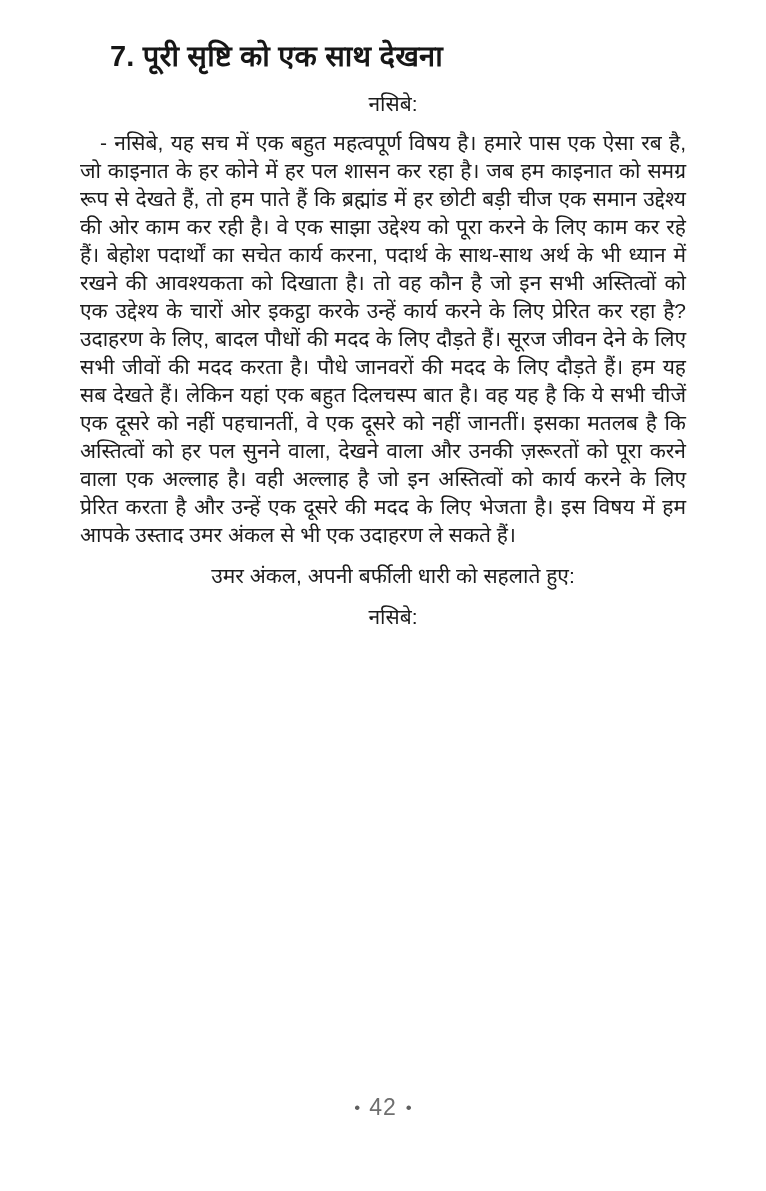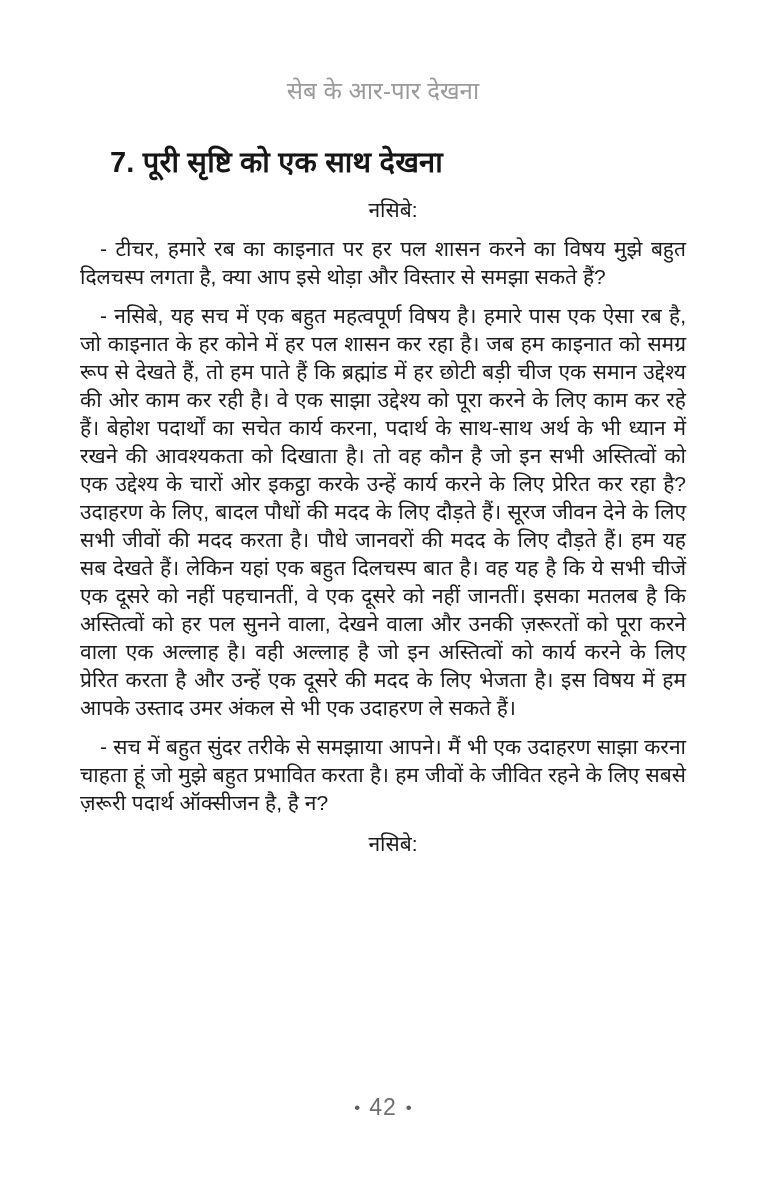--- a/index.html
+++ b/index.html
@@ -66,29 +66,27 @@
   .footer .num {
     margin: 0 9px;
     letter-spacing: 1px;
   }
 </style>
 </head>
 <body>
 
 <div class="page">
 
-  <div class="running-header">सेब के आर-पार देखना</div>
 
   <h1 class="chapter-title">7. पूरी सृष्टि को एक साथ देखना</h1>
 
   <div class="content">
     <p class="speaker">नसिबे:</p>
-    <p class="para">- टीचर, हमारे रब का काइनात पर हर पल शासन करने का विषय मुझे बहुत दिलचस्प लगता है, क्या आप इसे थोड़ा और विस्तार से समझा सकते हैं?</p>
     <p class="para">- नसिबे, यह सच में एक बहुत महत्वपूर्ण विषय है। हमारे पास एक ऐसा रब है, जो काइनात के हर कोने में हर पल शासन कर रहा है। जब हम काइनात को समग्र रूप से देखते हैं, तो हम पाते हैं कि ब्रह्मांड में हर छोटी बड़ी चीज एक समान उद्देश्य की ओर काम कर रही है। वे एक साझा उद्देश्य को पूरा करने के लिए काम कर रहे हैं। बेहोश पदार्थों का सचेत कार्य करना, पदार्थ के साथ-साथ अर्थ के भी ध्यान में रखने की आवश्यकता को दिखाता है। तो वह कौन है जो इन सभी अस्तित्वों को एक उद्देश्य के चारों ओर इकट्ठा करके उन्हें कार्य करने के लिए प्रेरित कर रहा है? उदाहरण के लिए, बादल पौधों की मदद के लिए दौड़ते हैं। सूरज जीवन देने के लिए सभी जीवों की मदद करता है। पौधे जानवरों की मदद के लिए दौड़ते हैं। हम यह सब देखते हैं। लेकिन यहां एक बहुत दिलचस्प बात है। वह यह है कि ये सभी चीजें एक दूसरे को नहीं पहचानतीं, वे एक दूसरे को नहीं जानतीं। इसका मतलब है कि अस्तित्वों को हर पल सुनने वाला, देखने वाला और उनकी ज़रूरतों को पूरा करने वाला एक अल्लाह है। वही अल्लाह है जो इन अस्तित्वों को कार्य करने के लिए प्रेरित करता है और उन्हें एक दूसरे की मदद के लिए भेजता है। इस विषय में हम आपके उस्ताद उमर अंकल से भी एक उदाहरण ले सकते हैं।</p>
-    <p class="para">- सच में बहुत सुंदर तरीके से समझाया आपने। मैं भी एक उदाहरण साझा करना चाहता हूं जो मुझे बहुत प्रभावित करता है। हम जीवों के जीवित रहने के लिए सबसे ज़रूरी पदार्थ ऑक्सीजन है, है न?</p>
+    <p class="speaker">उमर अंकल, अपनी बर्फीली धारी को सहलाते हुए:</p>
     <p class="speaker">नसिबे:</p>
   </div>
 
   <div class="footer">
     <span class="dot">•</span><span class="num">42</span><span class="dot">•</span>
   </div>
 
 </div>
 
 </body></html>

